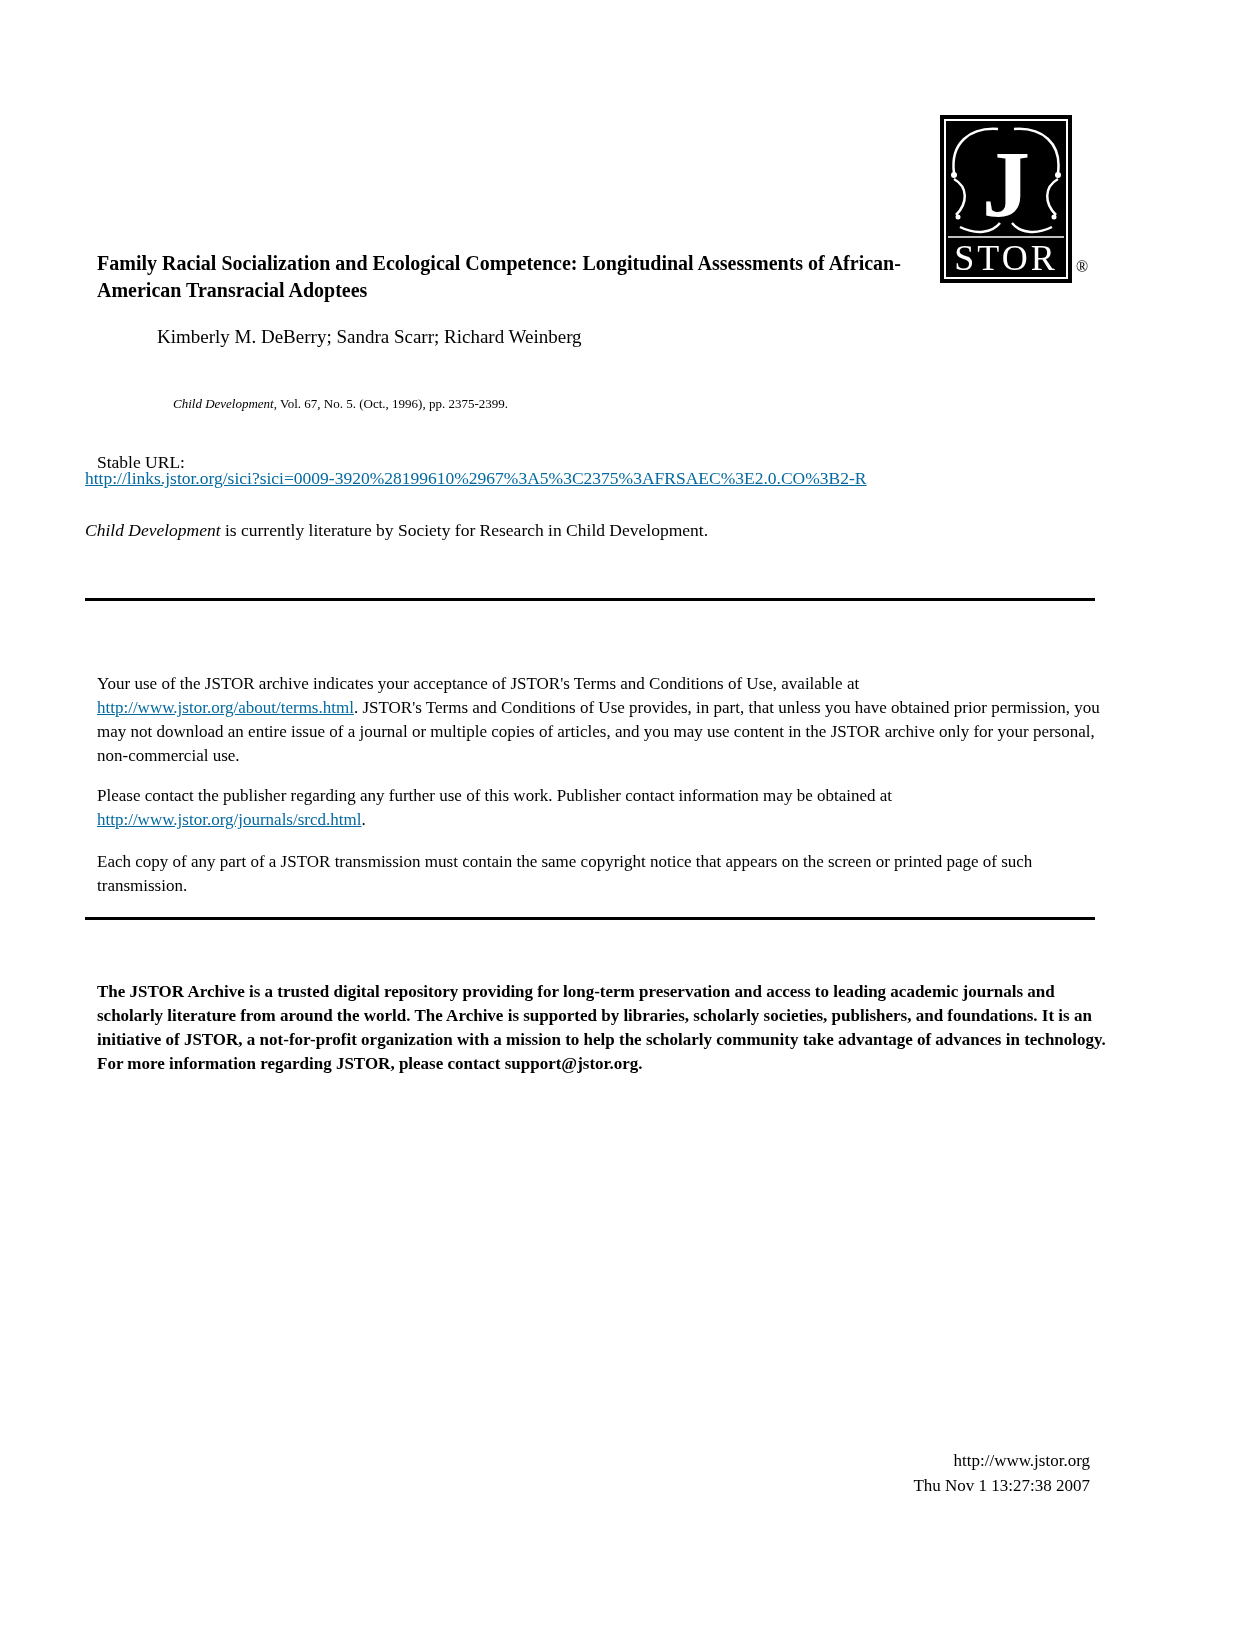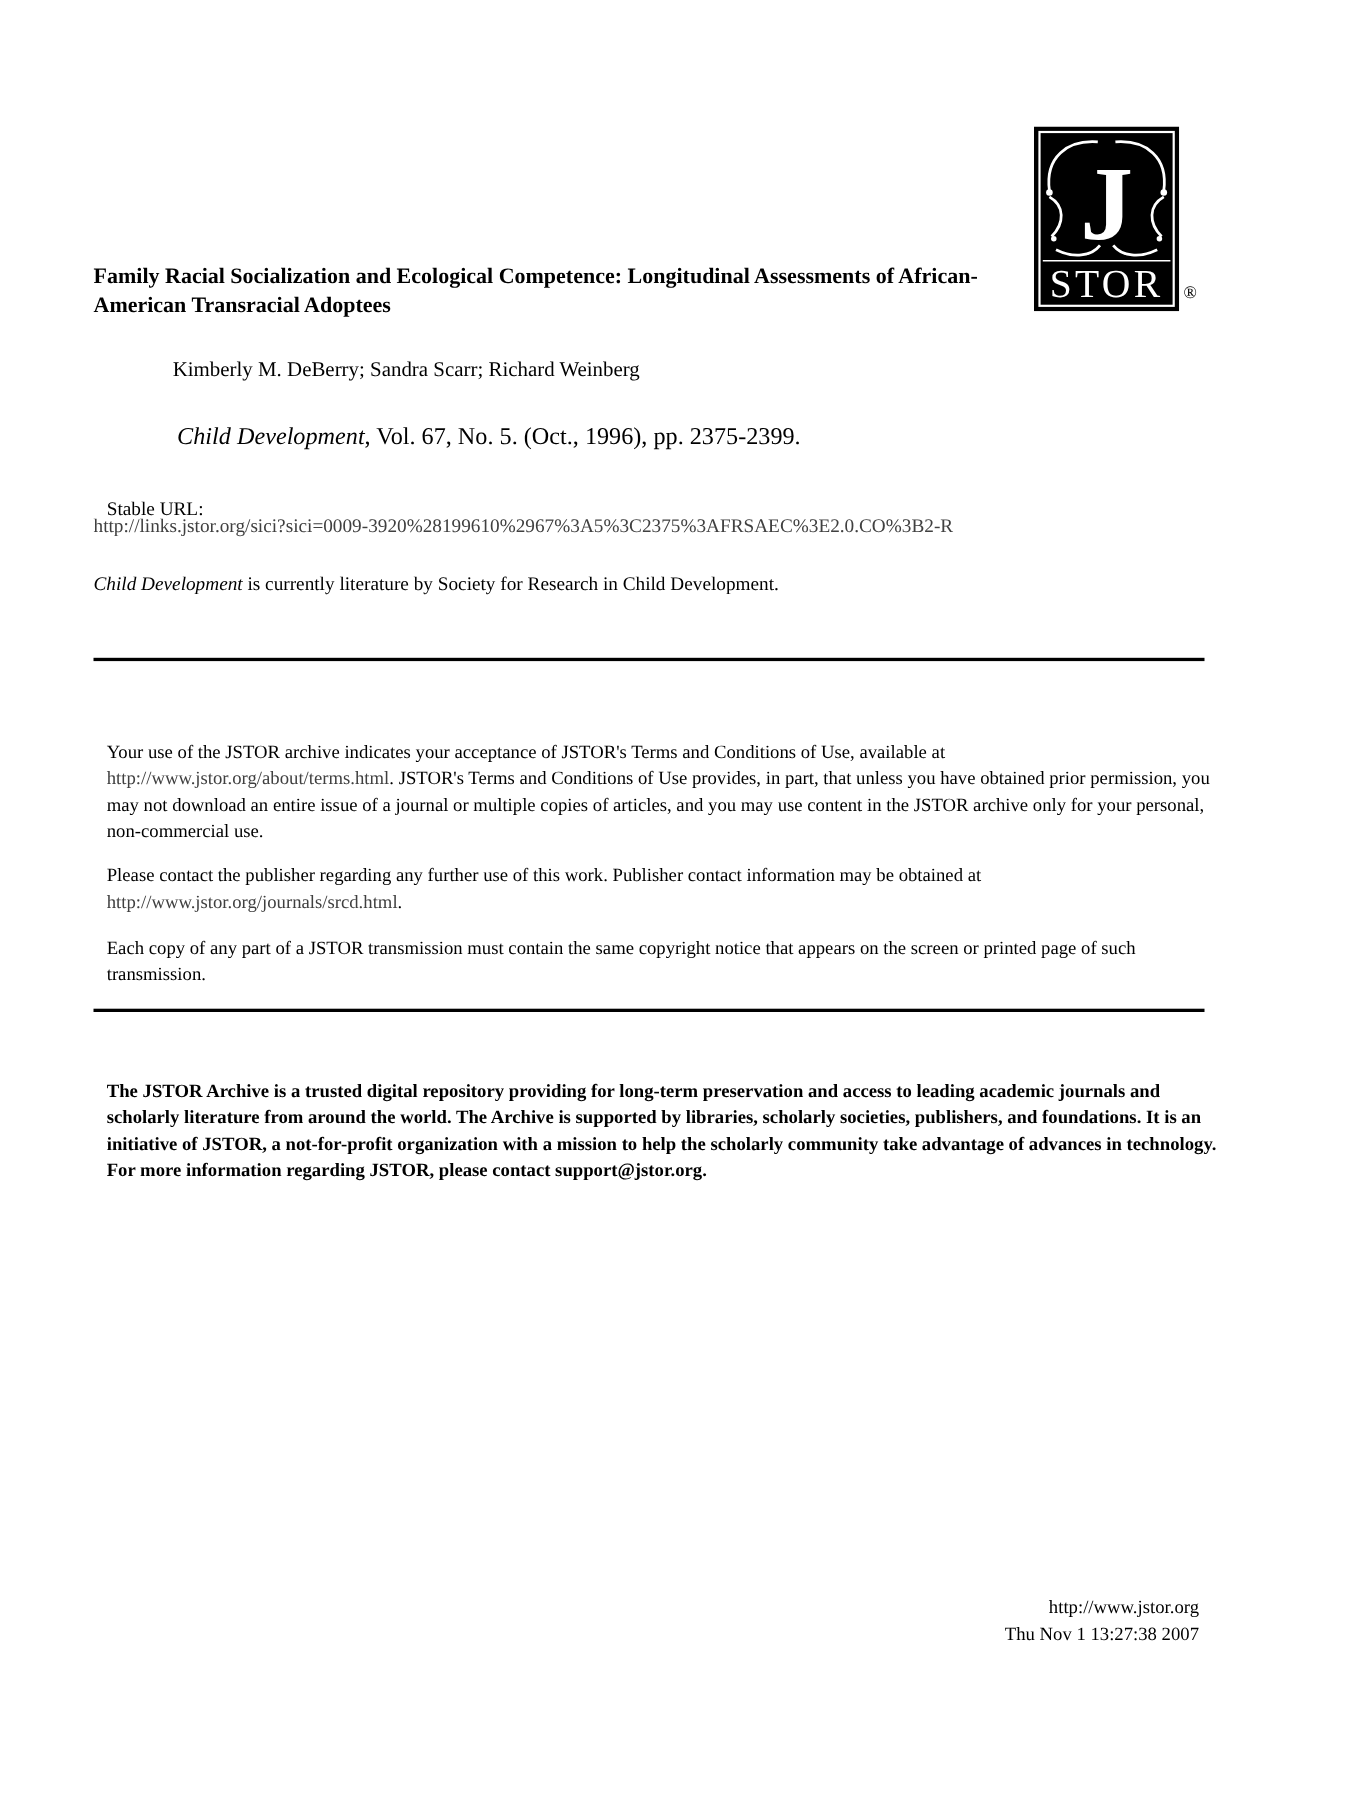--- a/index.html
+++ b/index.html
@@ -29,54 +29,55 @@
     position: absolute;
     left: 1076px;
     top: 258px;
     font-size: 16px;
   }
   .title {
     position: absolute;
     left: 85px;
     top: 238px;
     width: 880px;
-    margin: 0;
+    margin: 12px;
     font-size: 20px;
     font-weight: bold;
     line-height: 27px;
   }
   .authors {
     position: absolute;
     left: 157px;
     top: 326px;
     margin: 0;
     font-size: 19px;
   }
   .journal {
     position: absolute;
     left: 157px;
     top: 380px;
-    margin: 4px;
-    font-size: 22px;
+    margin: 16px;
+    font-size: 13px;
   }
   .stable-label {
     position: absolute;
     left: 85px;
     top: 440px;
     margin: 12px;
     font-size: 17.5px;
   }
   .stable-link {
     position: absolute;
     left: 85px;
     top: 468px;
     font-size: 17.5px;
   }
   a.link {
-    color: #404040;
+    color: #0369a1;
+    text-decoration: underline;
     cursor: pointer;
   }
   .publisher {
     position: absolute;
     left: 85px;
     top: 520px;
     margin: 0;
     font-size: 17.5px;
   }
   .rule {

